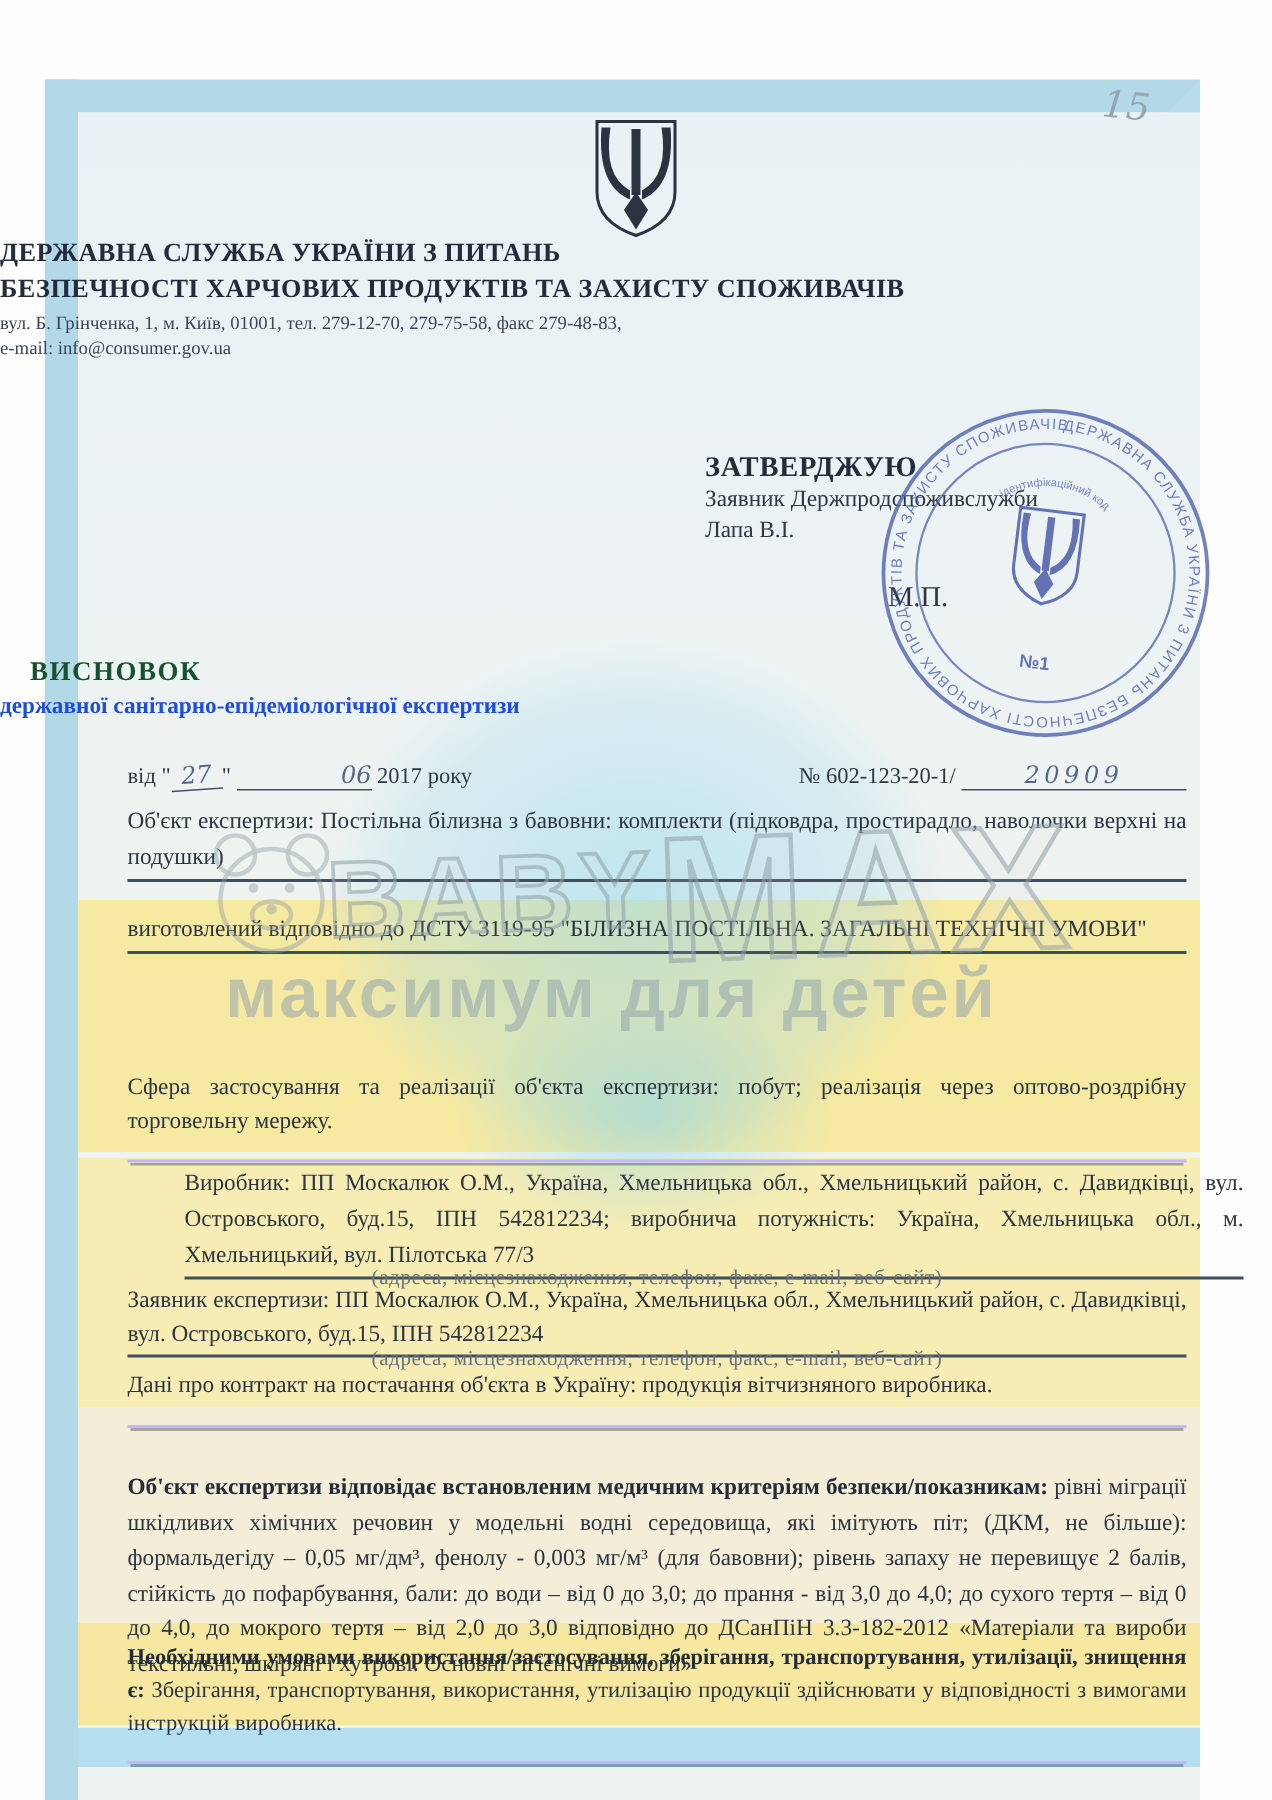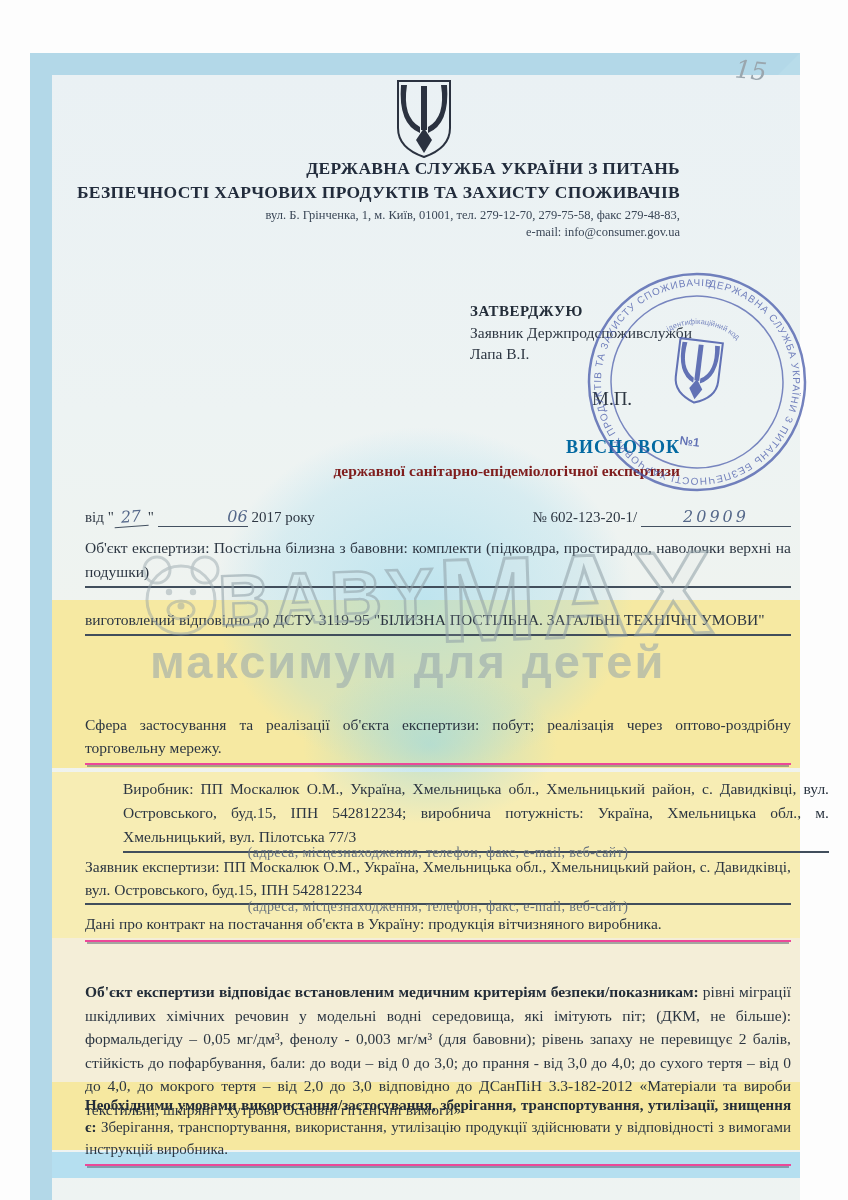--- a/index.html
+++ b/index.html
@@ -19,42 +19,42 @@
   .band.y3{top:1082px;height:68px;background:#f6e8a0;}
   .band.blue{top:1152px;height:26px;background:#b5dff0;}
   
   .blob{position:absolute;z-index:2;pointer-events:none;border-radius:50%;}
   .blob.big{left:134px;top:360px;width:580px;height:480px;
             background:radial-gradient(closest-side,rgba(150,216,238,.55),rgba(150,216,238,.25) 55%,rgba(150,216,238,0) 72%);}
   .blob.small{left:260px;top:640px;width:340px;height:210px;
             background:radial-gradient(closest-side,rgba(135,212,238,.5),rgba(135,212,238,0) 75%);}
   
   .t{position:absolute;z-index:3;}
-  .center{left:0;width:680px;text-align:right;}
+  .center{left:0;width:680px;text-align:left;}
   .h-org{font-weight:bold;font-size:17.5px;letter-spacing:.3px;color:#222c3c;}
   .h-addr{font-size:12.5px;color:#3a4656;}
   .emblem{left:394px;top:78px;width:60px;height:82px;}
   .corner-note{left:735px;top:56px;font-family:"DejaVu Serif",serif;font-style:italic;
                font-size:25px;color:#9aa6ae;transform:rotate(6deg);}
   .approval{left:470px;top:301px;line-height:21px;font-size:15.5px;}
-  .approval .cap{font-size:15px;letter-spacing:.5px;}
+  .approval .cap{font-size:19px;letter-spacing:.5px;}
   .mp{left:592px;top:388px;font-size:19px;}
-  .title-main{top:437px;font-weight:bold;font-size:18px;letter-spacing:1px;color:#0369a1;}
-  .title-sub{top:462px;font-weight:bold;font-size:15.5px;color:#7f1d1d;}
+  .title-main{top:437px;font-weight:bold;font-size:18px;letter-spacing:1px;color:#14532d;padding-left:20px;}
+  .title-sub{top:462px;font-weight:bold;font-size:15.5px;color:#1d4ed8;}
   
   .dateline{left:85px;top:507px;width:706px;font-size:15px;display:flex;justify-content:space-between;}
   .hand{font-family:"DejaVu Serif",serif;font-style:italic;color:#55688a;font-size:16px;}
   .u{display:inline-block;border-bottom:1.5px solid #435060;text-align:center;}
   .u.day{min-width:34px;transform:rotate(-4deg);}
   .u.mon{min-width:90px;text-align:right;}
   .u.num{min-width:150px;letter-spacing:3px;}
   
   .sec{left:85px;width:706px;font-size:15.5px;line-height:24px;text-align:justify;color:#2c3642;}
   .rule{border-bottom:2px solid #414e5c;padding-bottom:2px;}
-  .rule2{border-bottom:2px solid #ec4899;box-shadow:0 4px 0 -2px rgba(65,78,92,.45);padding-bottom:4px;}
+  .rule2{border-bottom:2px solid #c4b5fd;box-shadow:0 4px 0 -2px rgba(65,78,92,.45);padding-bottom:14px;}
   .caption{left:85px;width:706px;text-align:center;font-size:14px;color:#67727e;letter-spacing:.4px;}
   .b{font-weight:bold;color:#232d39;}
   .sec.object{top:536px;}
   .sec.standard{top:608px;}
   .sec.code{top:676px;}
   .sec.scope{top:713px;line-height:23px;}
   .sec.manufacturer{top:777px;margin-left:38px;}
   .cap-manuf{top:845px;}
   .sec.applicant{top:855px;line-height:23px;}
   .cap-appl{top:899px;}

